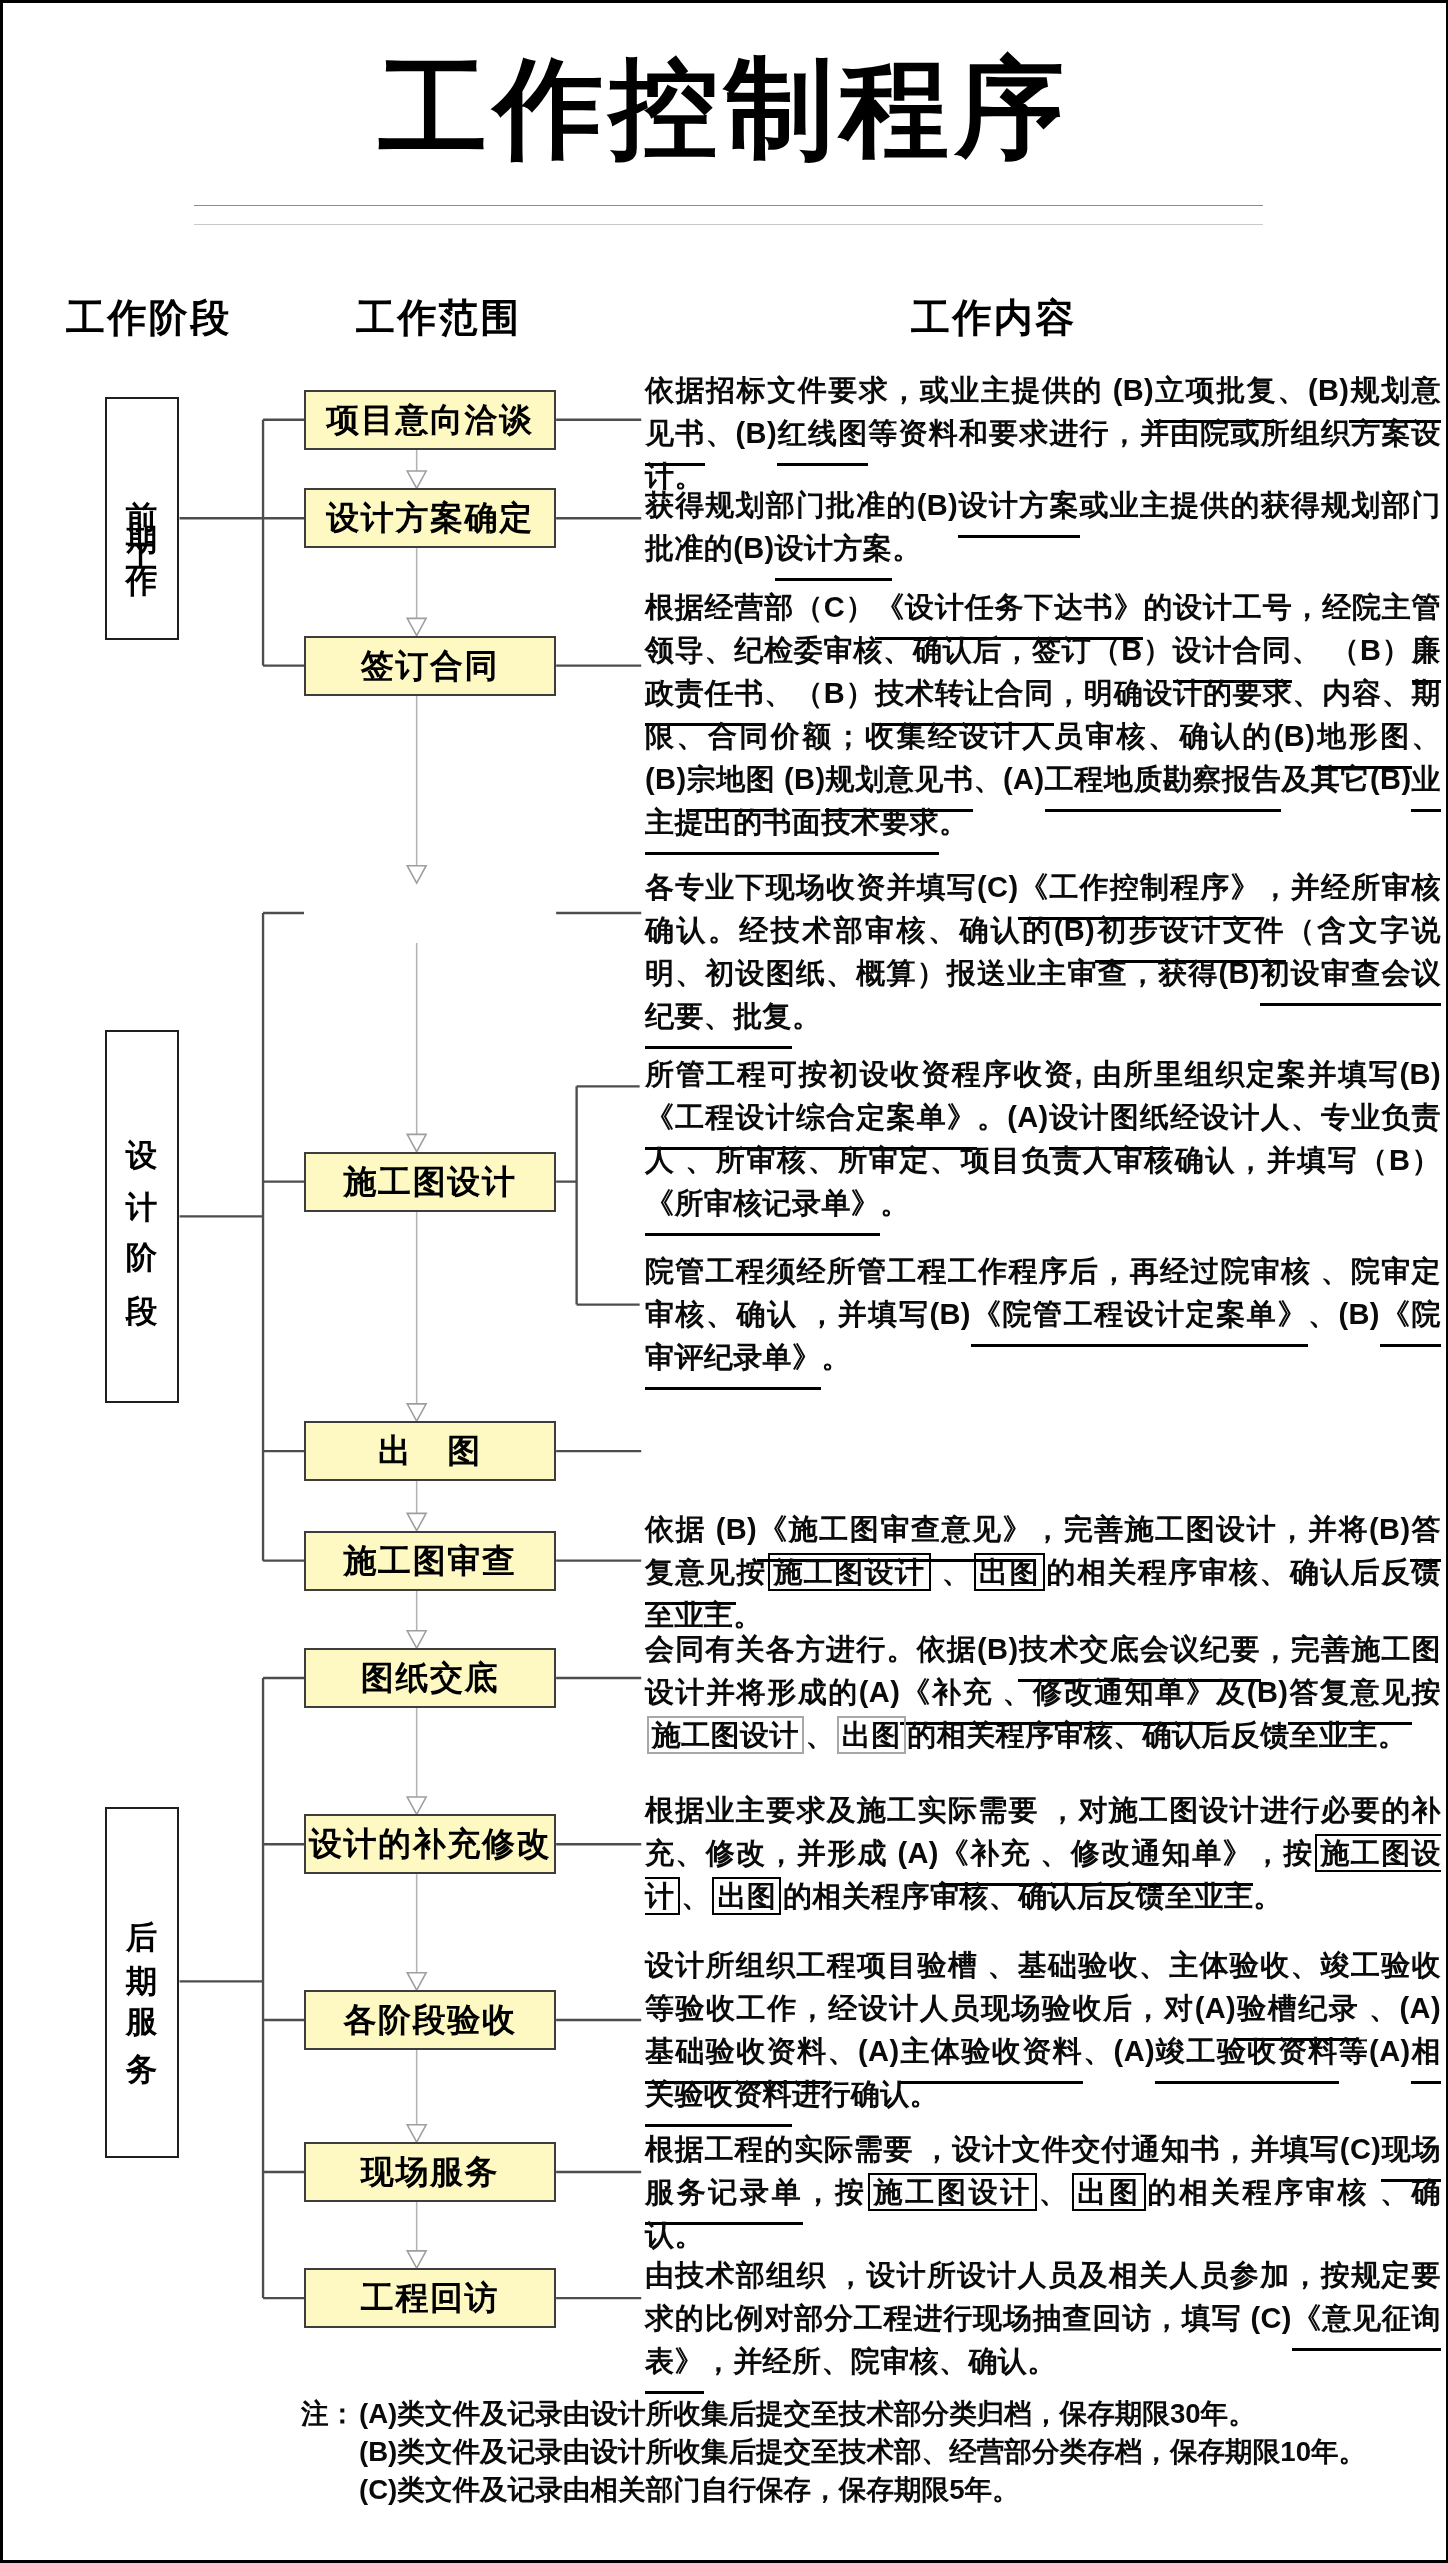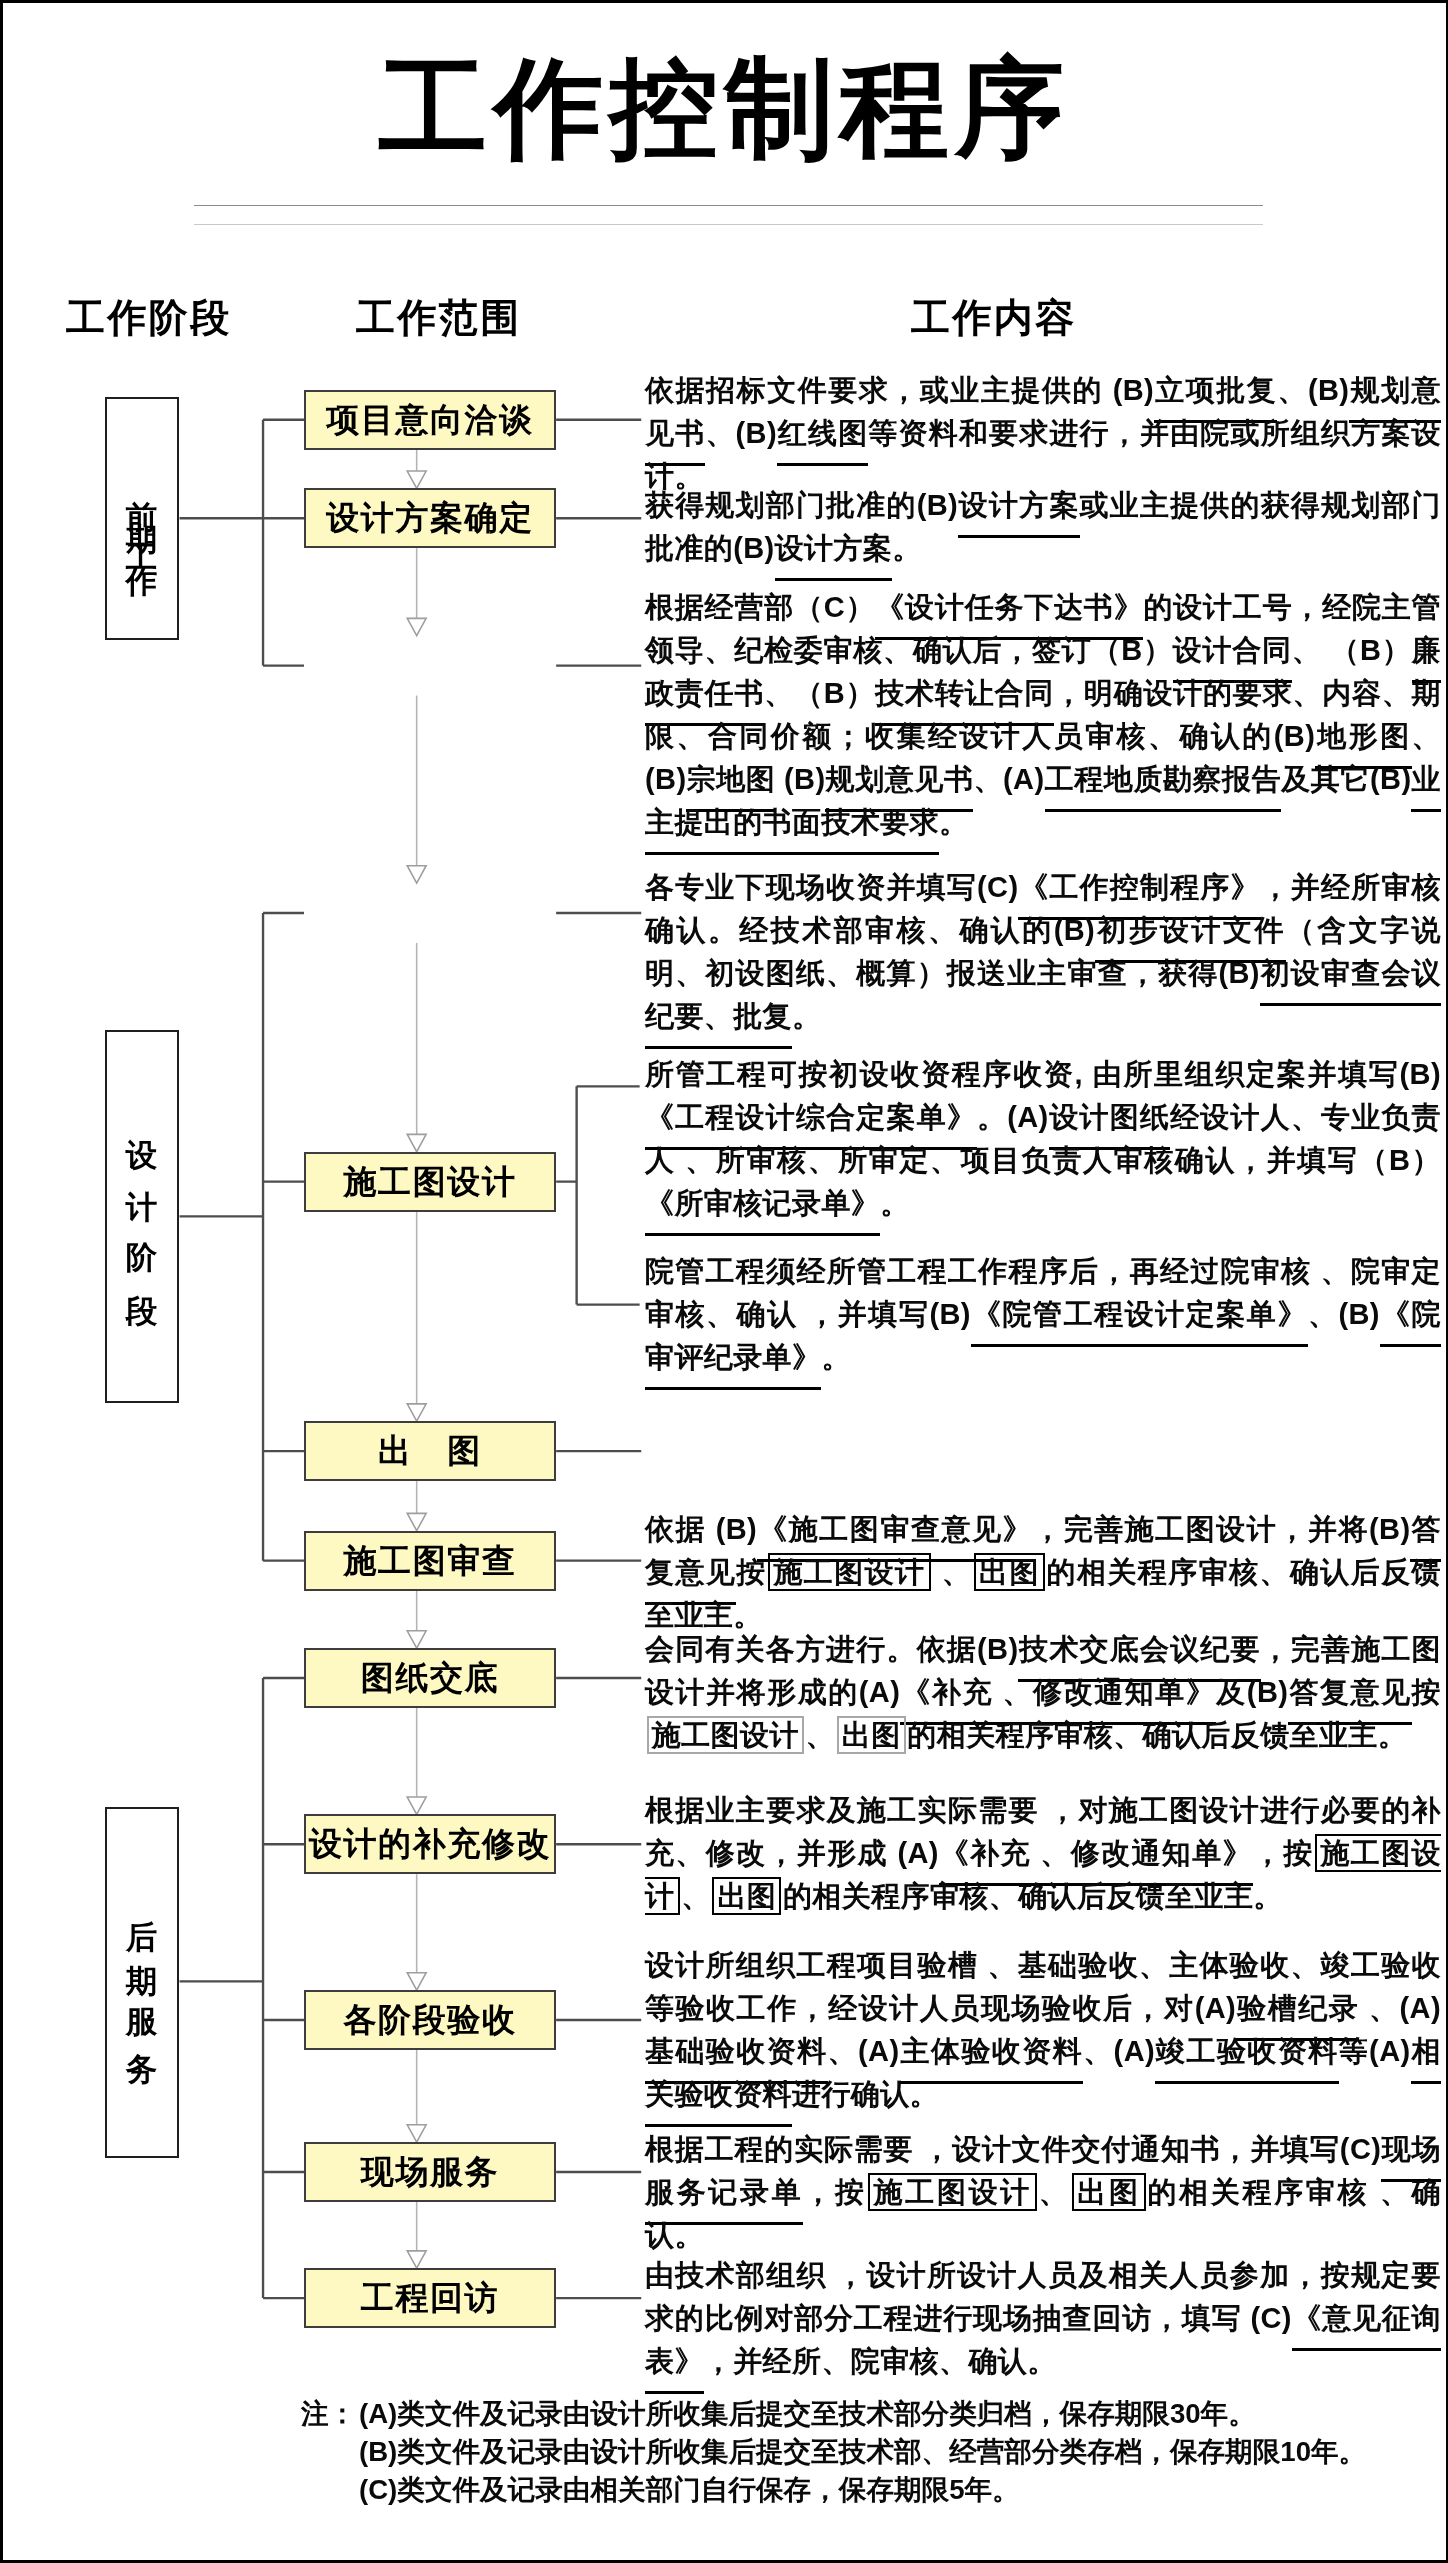--- a/index.html
+++ b/index.html
@@ -104,20 +104,21 @@
       <path d="M513,2853 L537,2853 L525,2875 Z"></path>
     </g>
   </svg>
 
   <div class="phase-box phase-0">前期工作</div>
   <div class="phase-box phase-1">设计阶段</div>
   <div class="phase-box phase-2">后期服务</div>
 
   <div class="step-box" style="top:387px">项目意向洽谈</div>
   <div class="step-box" style="top:485px">设计方案确定</div>
+  <div class="step-box" style="top:633px">签订合同</div>
   <div class="step-box" style="top:1149px">施工图设计</div>
   <div class="step-box" style="top:1418px">出　图</div>
   <div class="step-box" style="top:1528px">施工图审查</div>
   <div class="step-box" style="top:1645px">图纸交底</div>
   <div class="step-box" style="top:1811px">设计的补充修改</div>
   <div class="step-box" style="top:1987px">各阶段验收</div>
   <div class="step-box" style="top:2139px">现场服务</div>
   <div class="step-box" style="top:2265px">工程回访</div>
 
   <div class="tblock" style="top:366px"><span>依据招标文件要求，或业主提供的 (B)</span><span class="s-u">立项批复</span><span>、(B)</span><span class="s-u">规划意见书</span><span>、(B)</span><span class="s-u">红线图</span><span>等资料和要求进行，并由院或所组织方案设计。</span></div>

